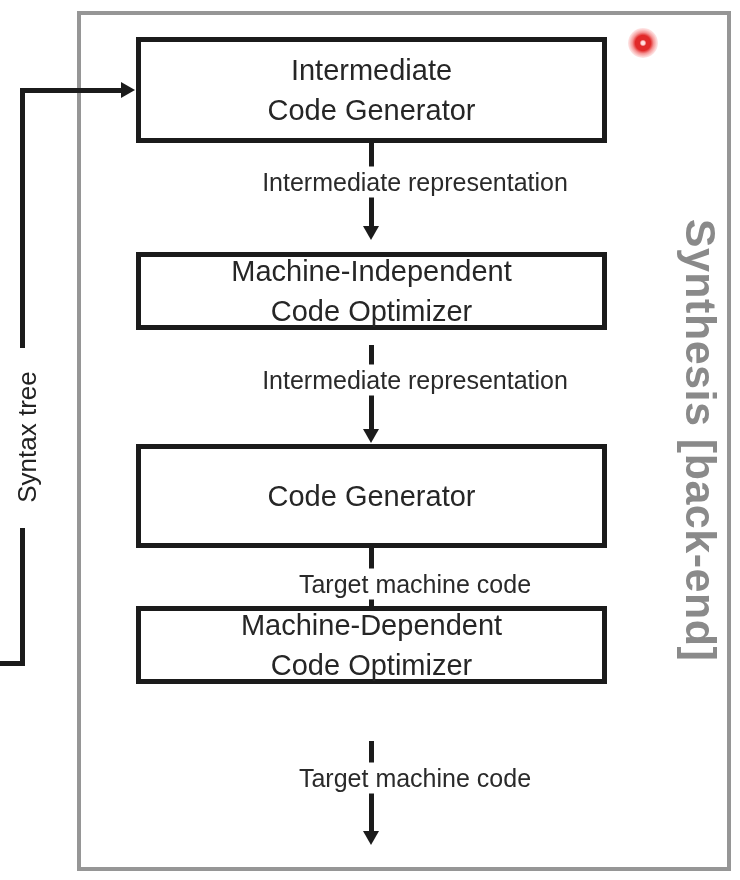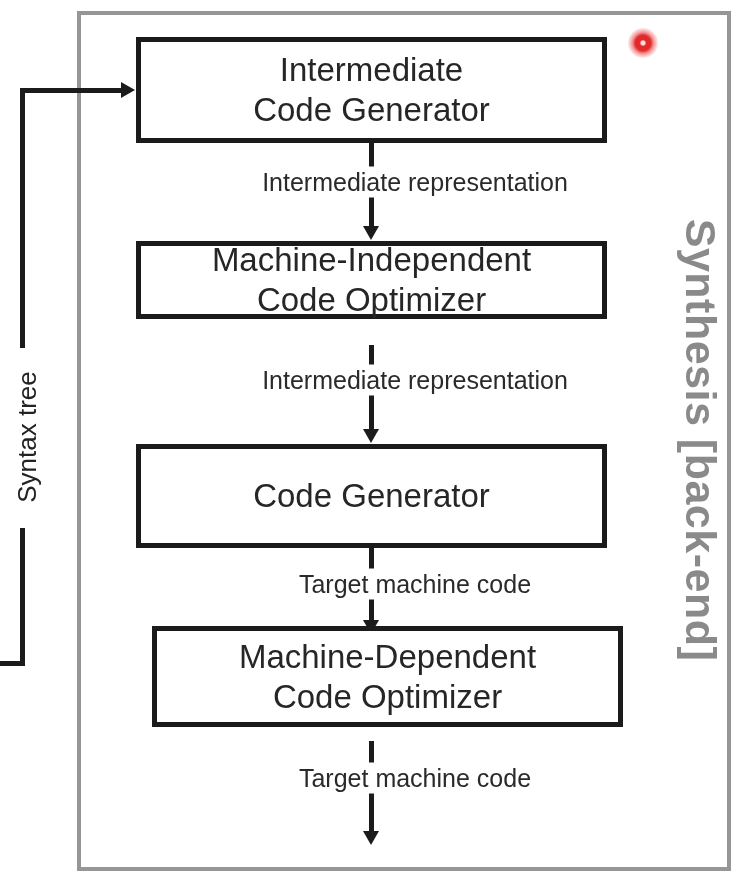--- a/index.html
+++ b/index.html
@@ -8,26 +8,26 @@
     font-family:"Liberation Sans", sans-serif;color:#222222;
   }
   .frame{
     position:absolute;left:77px;top:11px;width:654px;height:860px;
     border:4px solid #969696;box-sizing:border-box;background:transparent;z-index:0;
   }
   .node{
     position:absolute;left:136px;width:471px;box-sizing:border-box;
     border:5px solid #1b1b1b;background:#ffffff;z-index:2;
     display:flex;flex-direction:column;align-items:center;justify-content:center;
-    font-size:33px;line-height:40px;color:#262626;text-align:center;
+    font-size:29px;line-height:40px;color:#262626;text-align:center;
   }
   .node-1{top:37px;height:106px;}
-  .node-2{top:241px;height:78px;}
+  .node-2{top:252px;height:78px;}
   .node-3{top:444px;height:104px;}
-  .node-4{top:626px;height:101px;margin-left:16px;}
+  .node-4{top:606px;height:78px;}
   .vline{position:absolute;left:369px;width:5px;background:#1b1b1b;z-index:1;}
   .vl-1{top:143px;height:86px;}
   .vl-2{top:345px;height:86px;}
   .vl-3{top:548px;height:74px;}
   .vl-4{top:741px;height:92px;}
   .head-down{
     position:absolute;left:371px;width:0;height:0;z-index:1;
     border-left:8px solid transparent;border-right:8px solid transparent;
     border-top:14px solid #1b1b1b;transform:translateX(-50%);
   }

